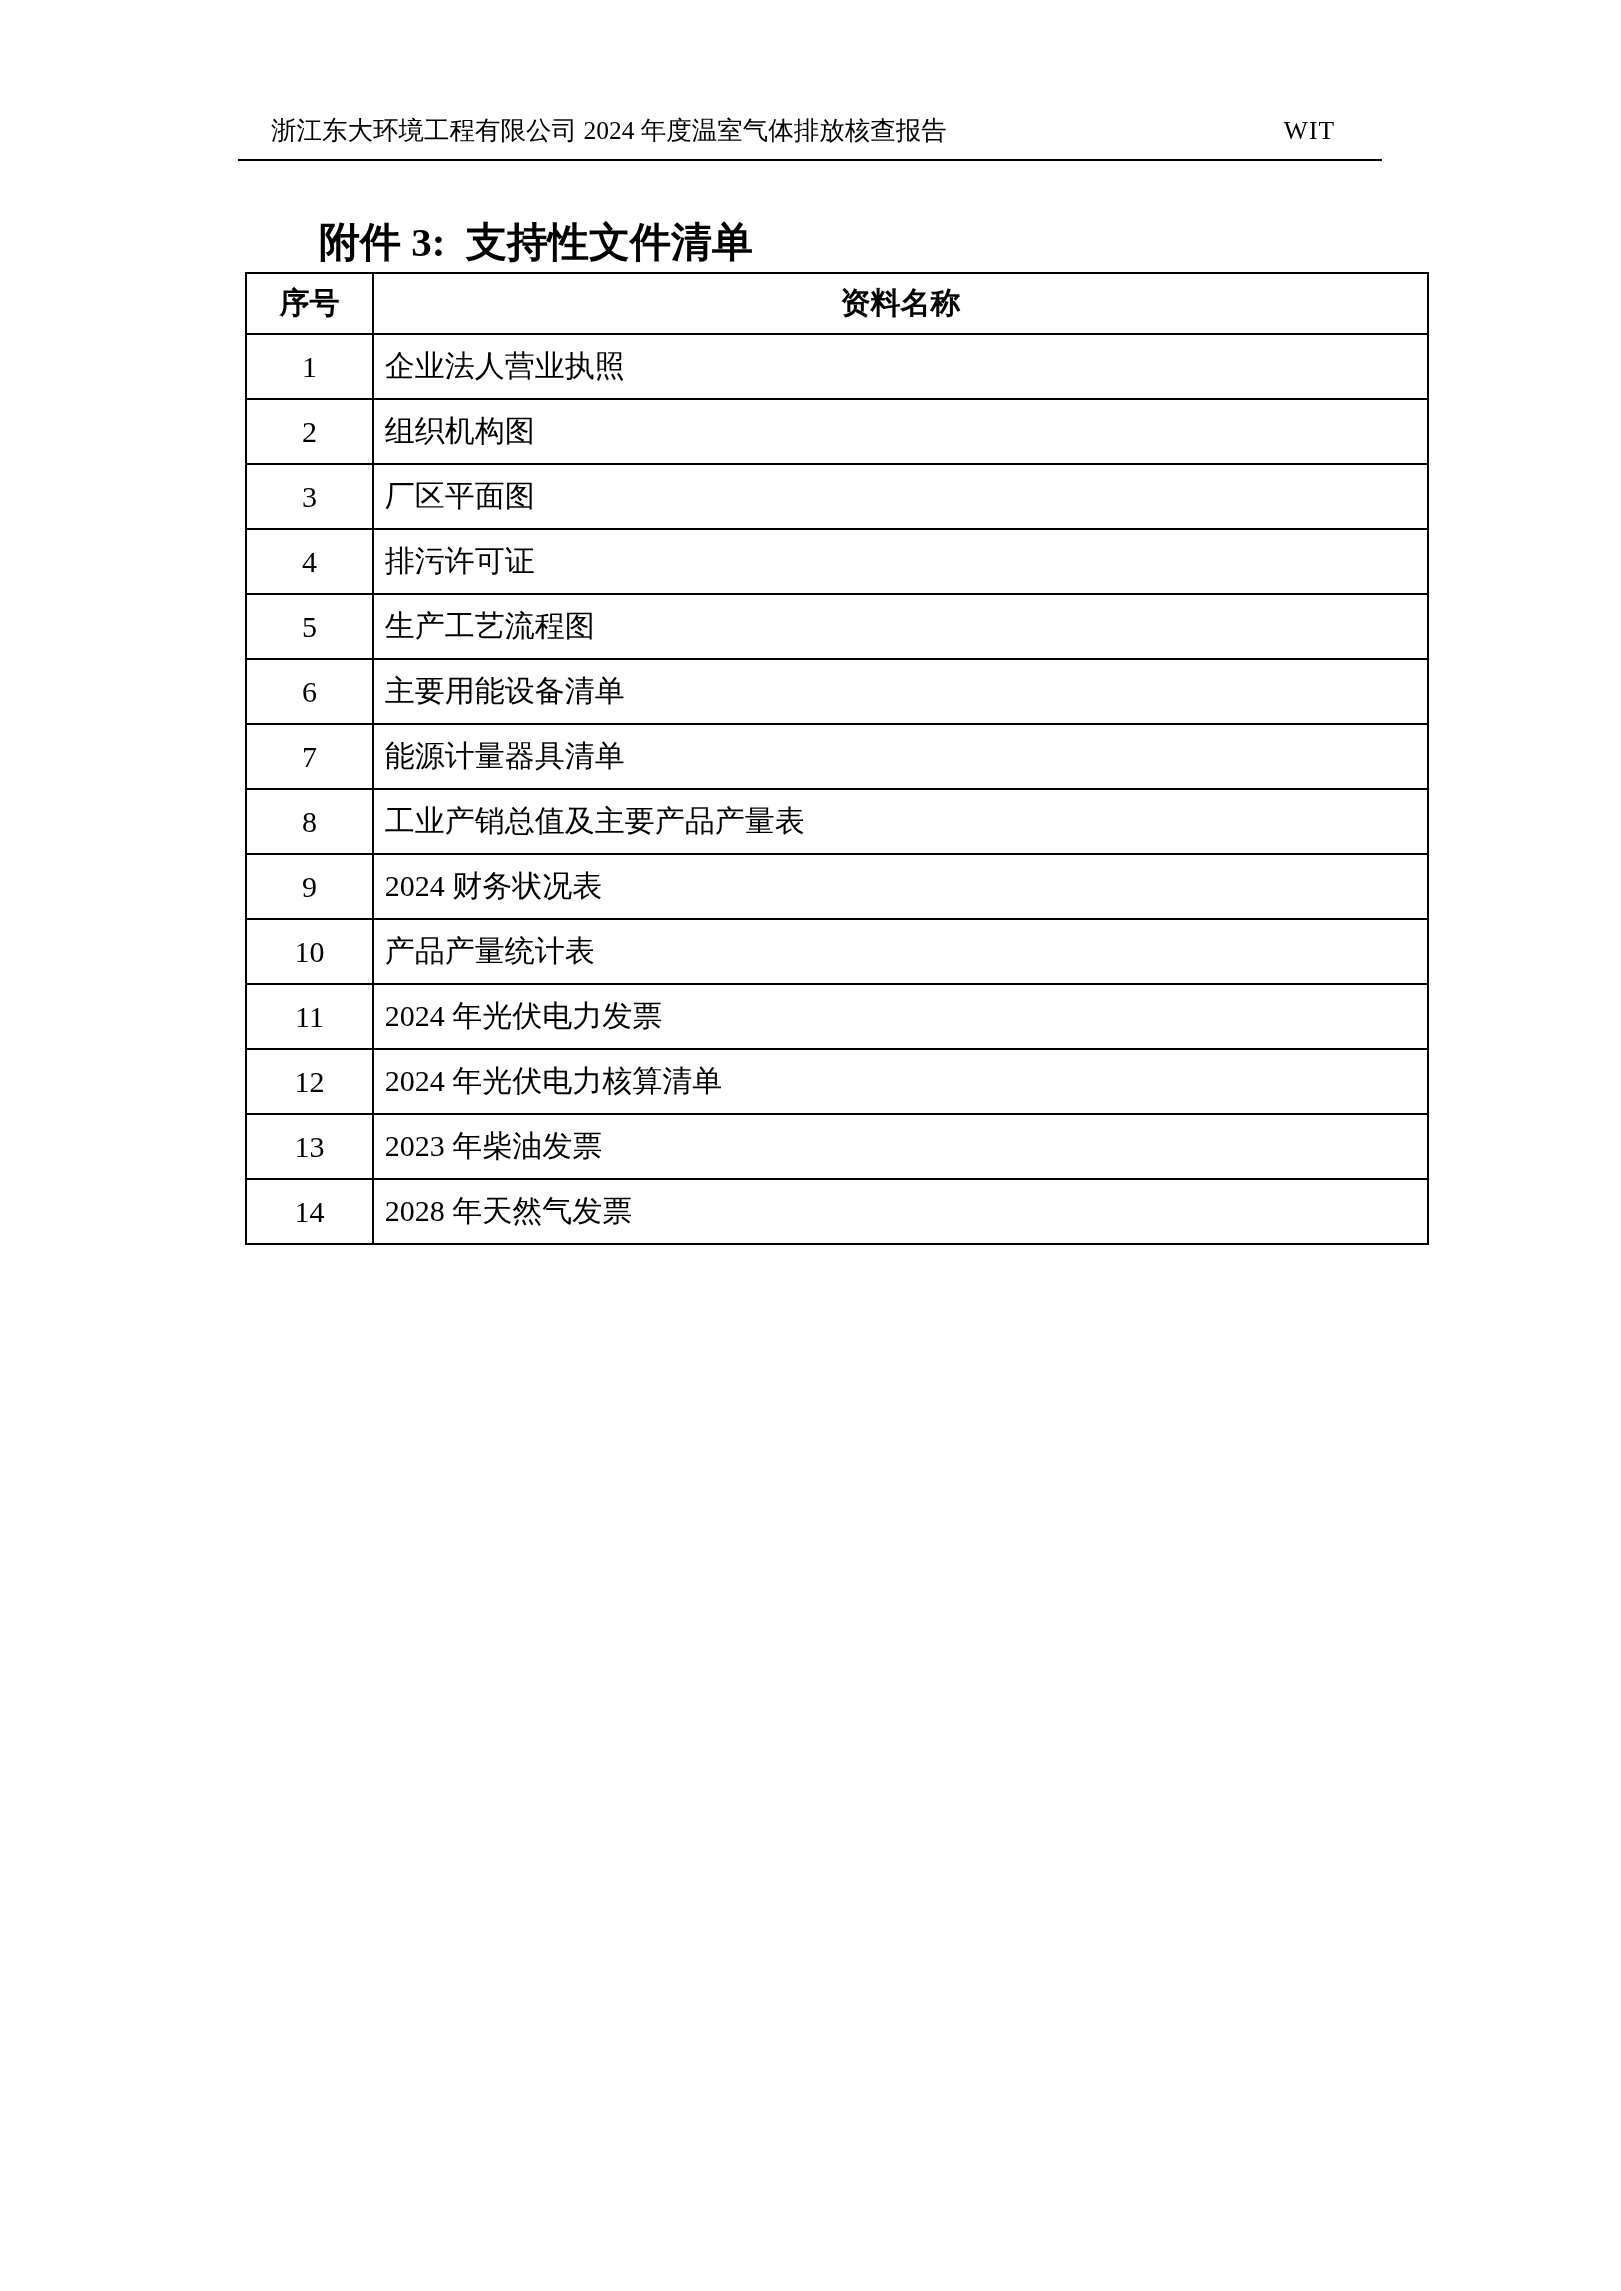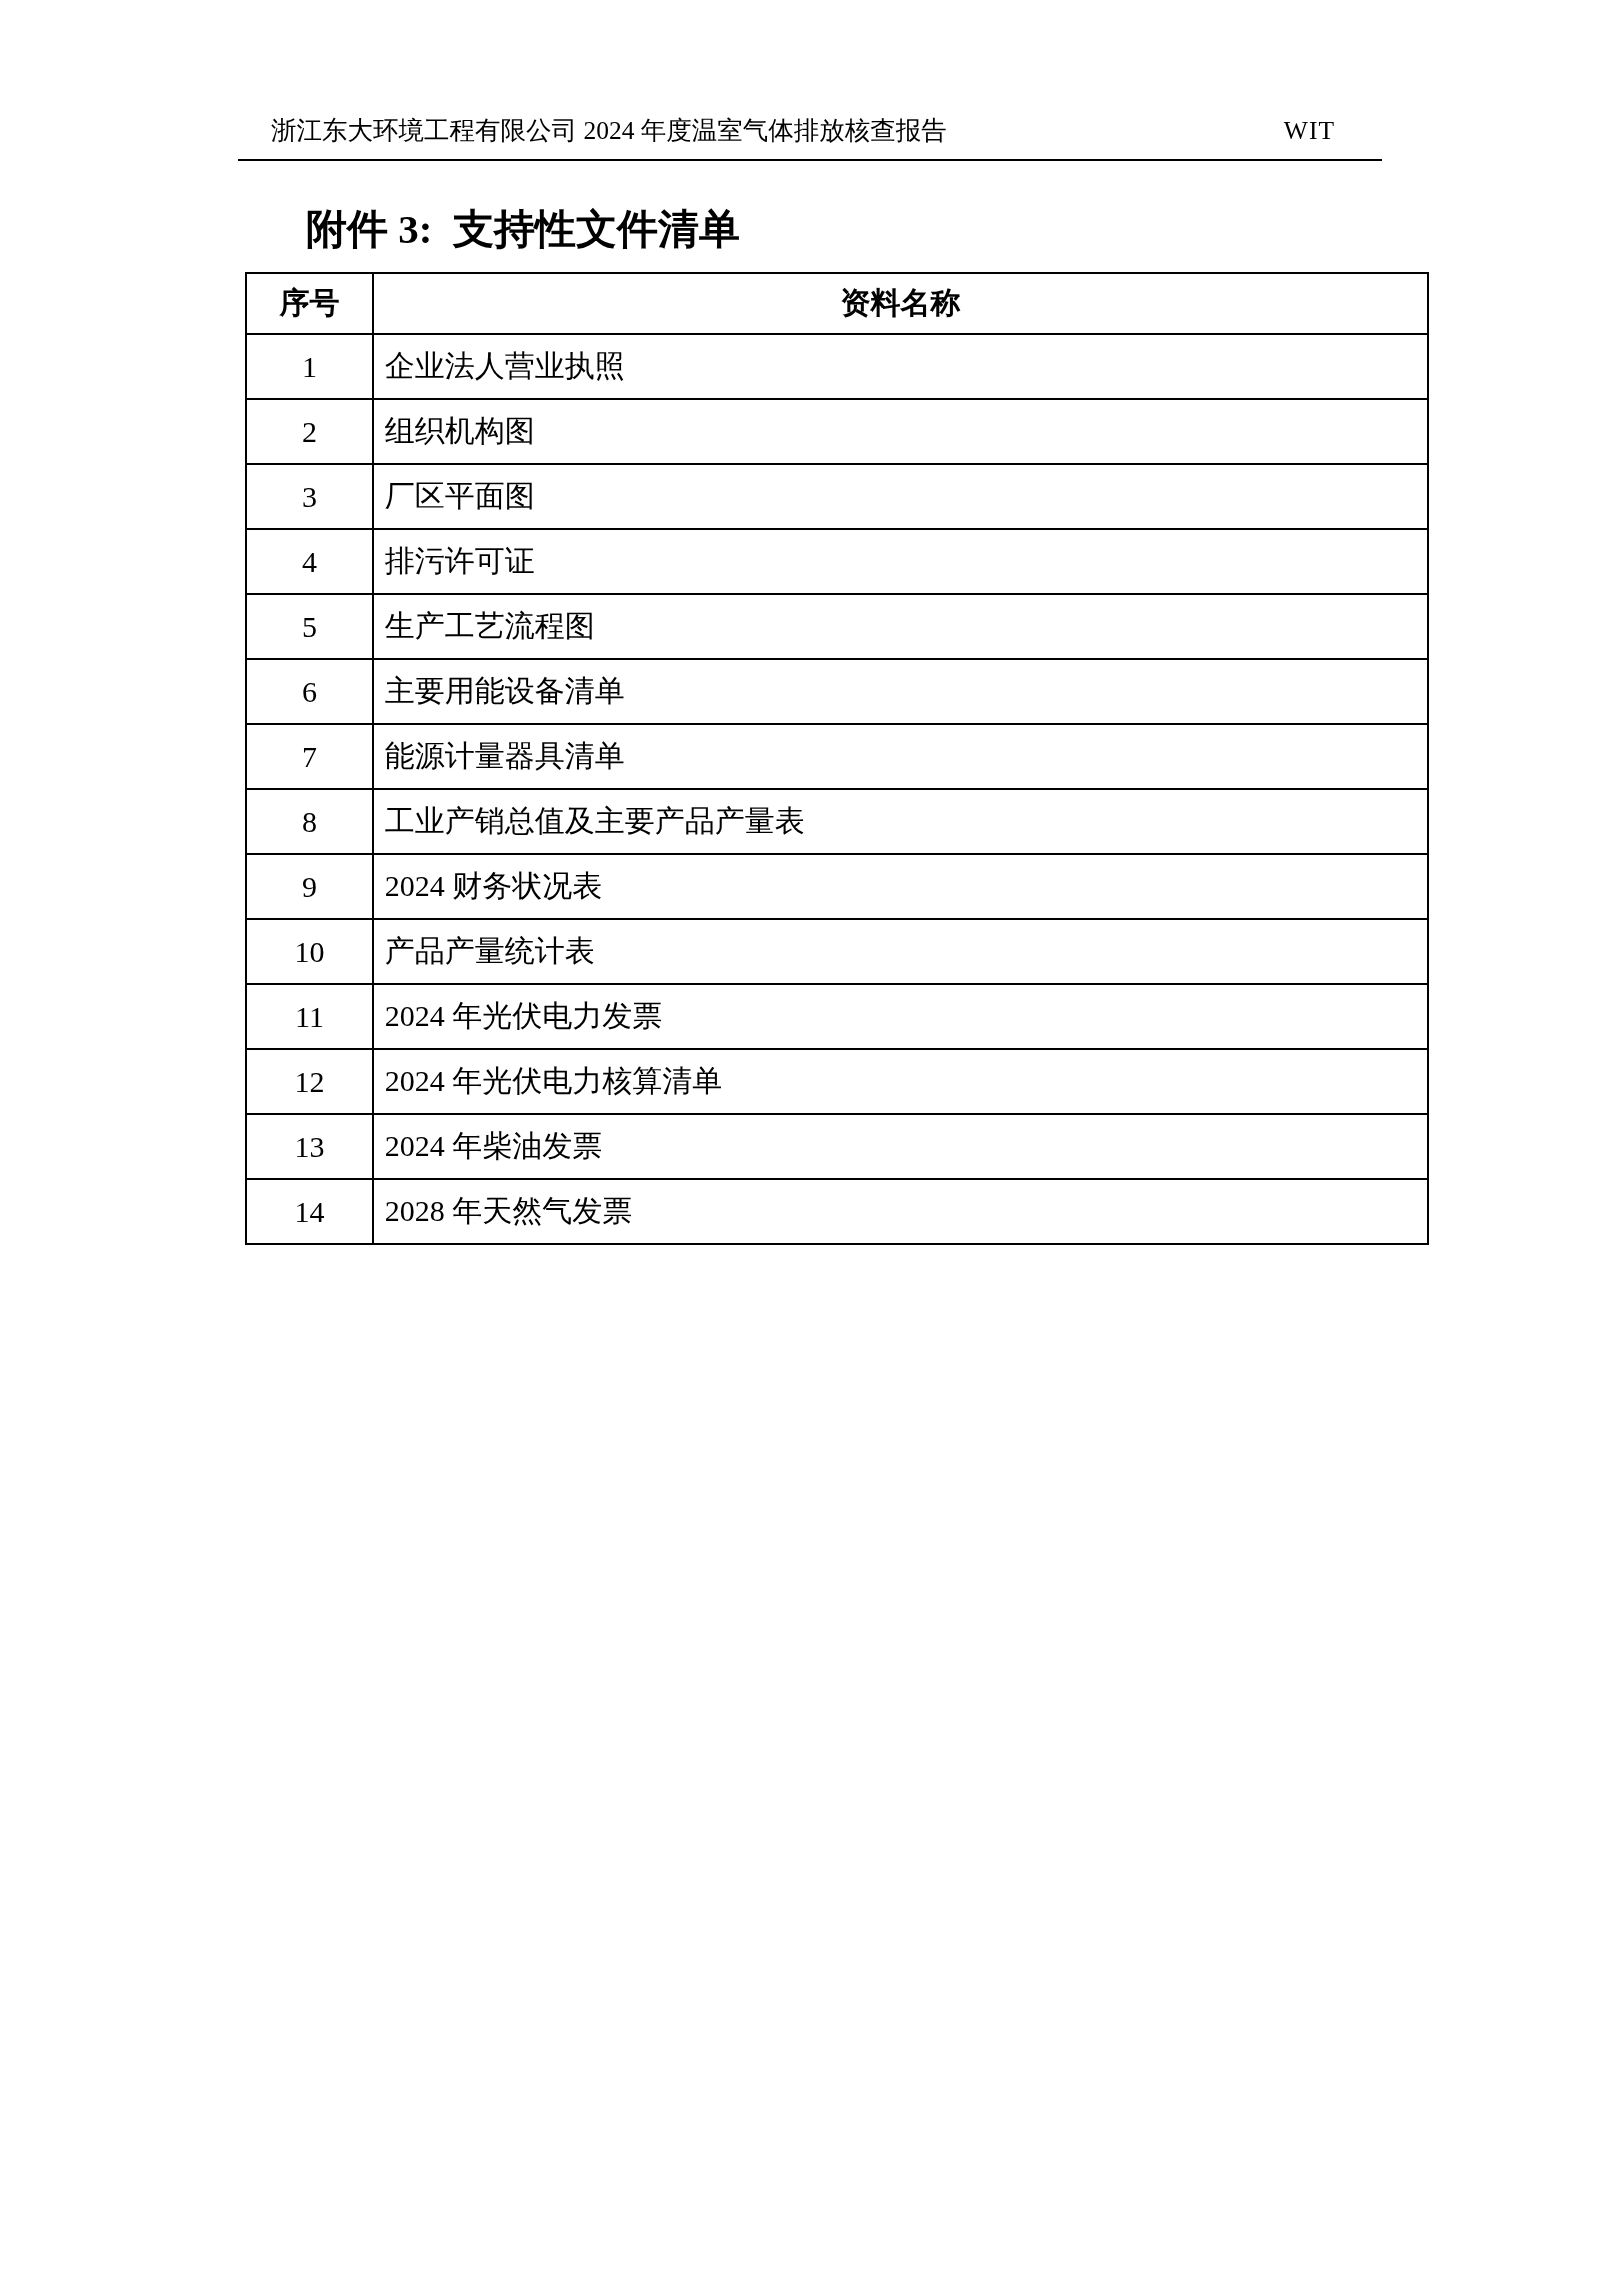--- a/index.html
+++ b/index.html
@@ -33,21 +33,21 @@
     white-space: nowrap;
   }
   .doc-header .header-left  { padding-left: 33px; }
   .doc-header .header-right { padding-right: 47px; letter-spacing: 1px; }
 
   
   .attachment-title {
     position: absolute;
     left: 306px;
     top: 204px;
-    margin: 0;
+    margin: 13px;
     font-size: 41px;
     line-height: 51px;
     font-weight: bold;
     white-space: pre;
   }
 
   
   table.doc-table {
     position: absolute;
     left: 245px;
@@ -159,21 +159,21 @@
         <tr>
           <td class="num">11</td>
           <td class="name">2024 年光伏电力发票</td>
         </tr>
         <tr>
           <td class="num">12</td>
           <td class="name">2024 年光伏电力核算清单</td>
         </tr>
         <tr>
           <td class="num">13</td>
-          <td class="name">2024 年柴油发票</td>
+          <td class="name">2023 年柴油发票</td>
         </tr>
         <tr>
           <td class="num">14</td>
           <td class="name">2028 年天然气发票</td>
         </tr>
       </tbody>
   </table>
 
   <div class="page-footer">
     <span>36</span>

